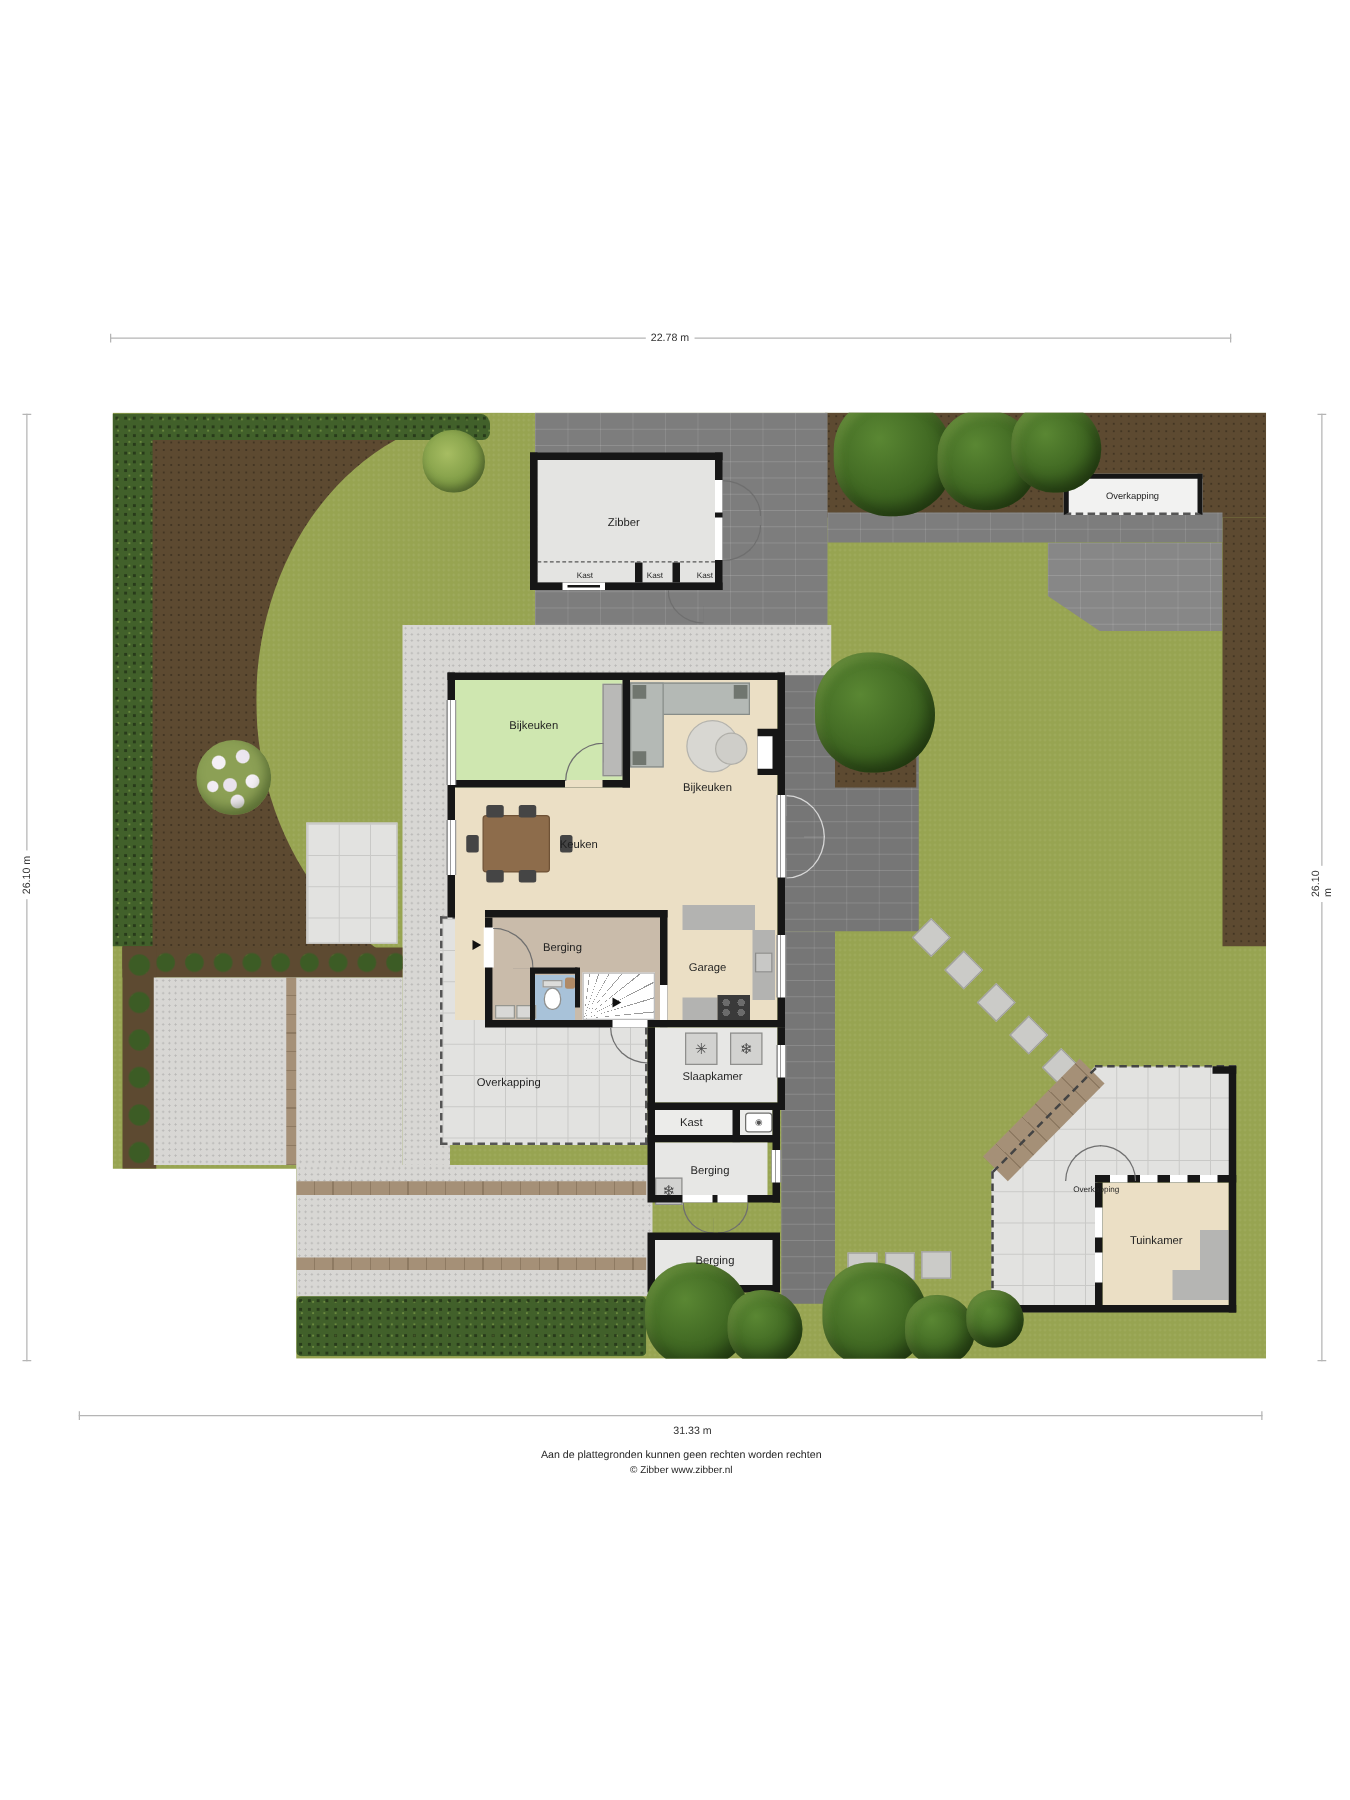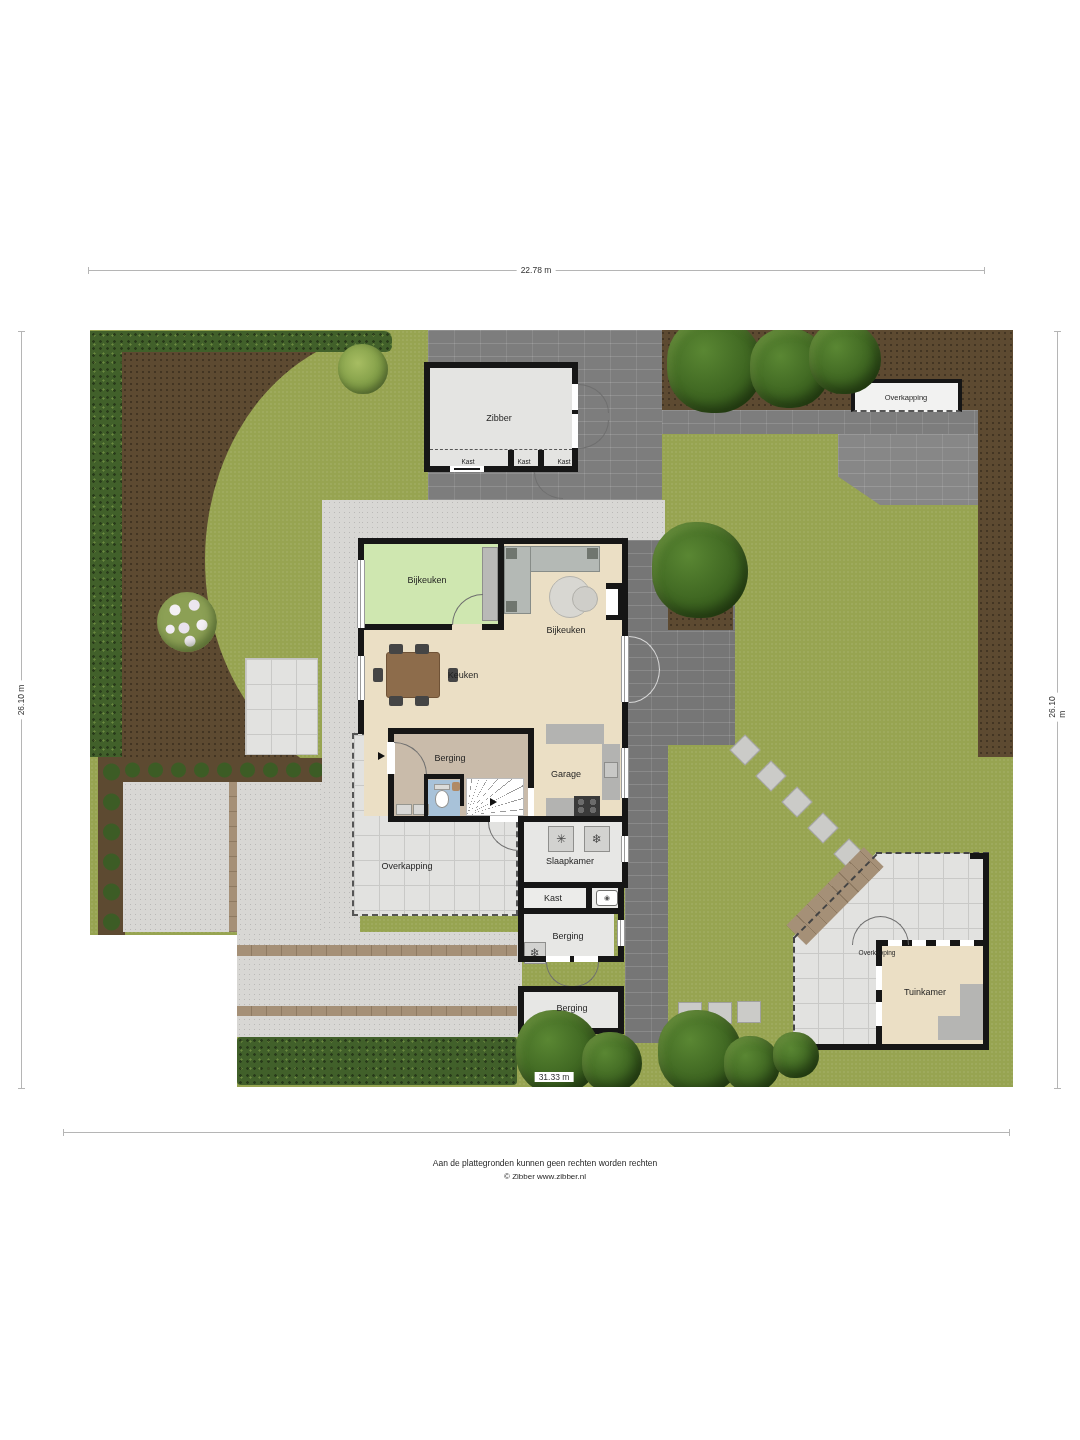--- a/index.html
+++ b/index.html
@@ -294,21 +294,21 @@
   <span class="lbl" style="left:925px;top:992px;">Tuinkamer</span>
 
   <div class="abs dimline" style="left:88px;top:270px;width:897px;height:1px;"></div>
   <div class="abs dimline" style="left:88px;top:267px;width:1px;height:7px;"></div>
   <div class="abs dimline" style="left:984px;top:267px;width:1px;height:7px;"></div>
   <span class="dimlbl" style="left:536px;top:270px;">22.78 m</span>
 
   <div class="abs dimline" style="left:63px;top:1132px;width:947px;height:1px;"></div>
   <div class="abs dimline" style="left:63px;top:1129px;width:1px;height:7px;"></div>
   <div class="abs dimline" style="left:1009px;top:1129px;width:1px;height:7px;"></div>
-  <span class="dimlbl" style="left:554px;top:1077px;">31.33 m</span>
+  <span class="dimlbl" style="left:554px;top:1144px;">31.33 m</span>
 
   <div class="abs dimline" style="left:21px;top:331px;width:1px;height:758px;"></div>
   <div class="abs dimline" style="left:18px;top:331px;width:7px;height:1px;"></div>
   <div class="abs dimline" style="left:18px;top:1088px;width:7px;height:1px;"></div>
   <span class="dimlbl rot" style="left:21px;top:700px;">26.10 m</span>
 
   <div class="abs dimline" style="left:1057px;top:331px;width:1px;height:758px;"></div>
   <div class="abs dimline" style="left:1054px;top:331px;width:7px;height:1px;"></div>
   <div class="abs dimline" style="left:1054px;top:1088px;width:7px;height:1px;"></div>
   <span class="dimlbl rot" style="left:1057px;top:707px;">26.10 m</span>

